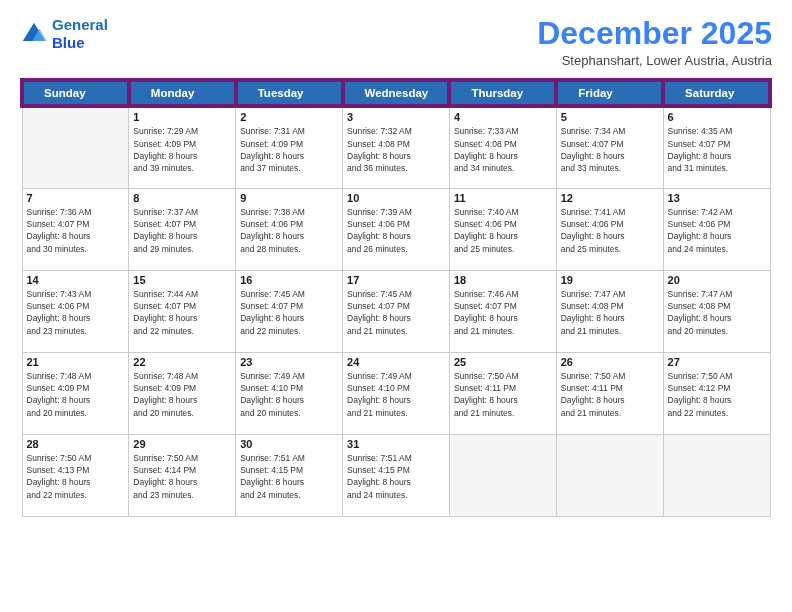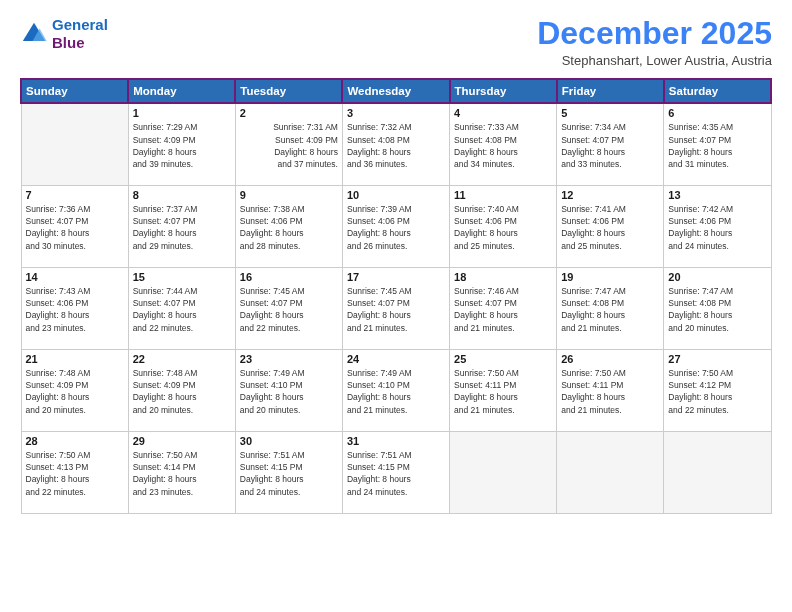--- a/index.html
+++ b/index.html
@@ -58,23 +58,23 @@
     table {
       width: 100%;
       border-collapse: collapse;
       table-layout: fixed;
     }
     th {
       background: #2a6db5;
       color: #fff;
       font-size: 11.5px;
       font-weight: bold;
-      padding: 5px 4px;
+      padding: 5px 20px;
       text-align: left;
-      border: 2px solid #701a75;
+      border: 4px solid #701a75;
     }
     td {
       border: 1px solid #ccc;
       vertical-align: top;
       padding: 3px 4px;
       font-size: 9px;
       color: #333;
       height: 82px;
     }
     td.empty {
@@ -98,21 +98,21 @@
 
 <div class="page">
   <div class="header">
     <div class="logo">
       <svg class="logo-icon" viewBox="0 0 40 40">
         <polygon points="20,4 36,30 4,30" fill="#1a6bbf"></polygon>
         <polygon points="28,12 38,30 18,30" fill="#5aabee" opacity="0.7"></polygon>
       </svg>
       <div class="logo-text">
         <span>General</span><br>
-        <span style="color:#701a75">Blue</span>
+        <span style="color:#1d4ed8">Blue</span>
       </div>
     </div>
     <div class="title-block">
       <div class="month-title">December 2025</div>
       <div class="subtitle">Stephanshart, Lower Austria, Austria</div>
     </div>
   </div>
 
   <table>
     <thead>
@@ -131,21 +131,21 @@
           <td class="empty"></td>
           <td>
             <span class="day-num">1</span>
             <div class="cell-info" style="white-space: pre-line;">Sunrise: 7:29 AM
 Sunset: 4:09 PM
 Daylight: 8 hours
 and 39 minutes.</div>
           </td>
           <td>
             <span class="day-num">2</span>
-            <div class="cell-info" style="white-space: pre-line; text-align: right;">Sunrise: 7:31 AM
+            <div class="cell-info" style="white-space: pre-line;">Sunrise: 7:31 AM
 Sunset: 4:09 PM
 Daylight: 8 hours
 and 37 minutes.</div>
           </td>
           <td>
             <span class="day-num">3</span>
             <div class="cell-info" style="white-space: pre-line;">Sunrise: 7:32 AM
 Sunset: 4:08 PM
 Daylight: 8 hours
 and 36 minutes.</div>

